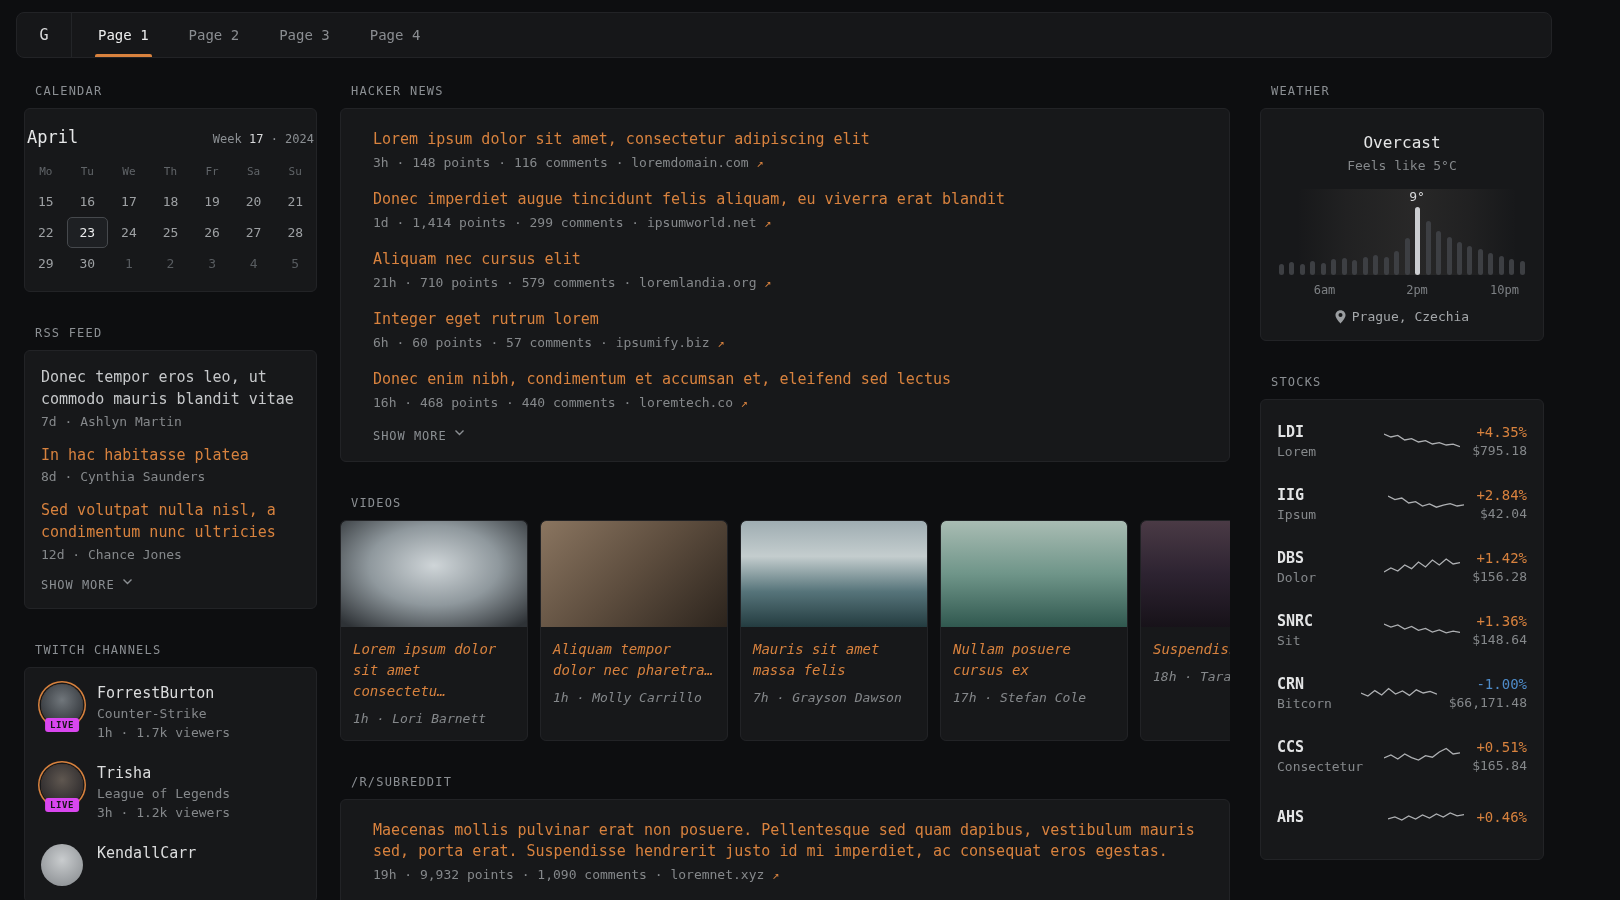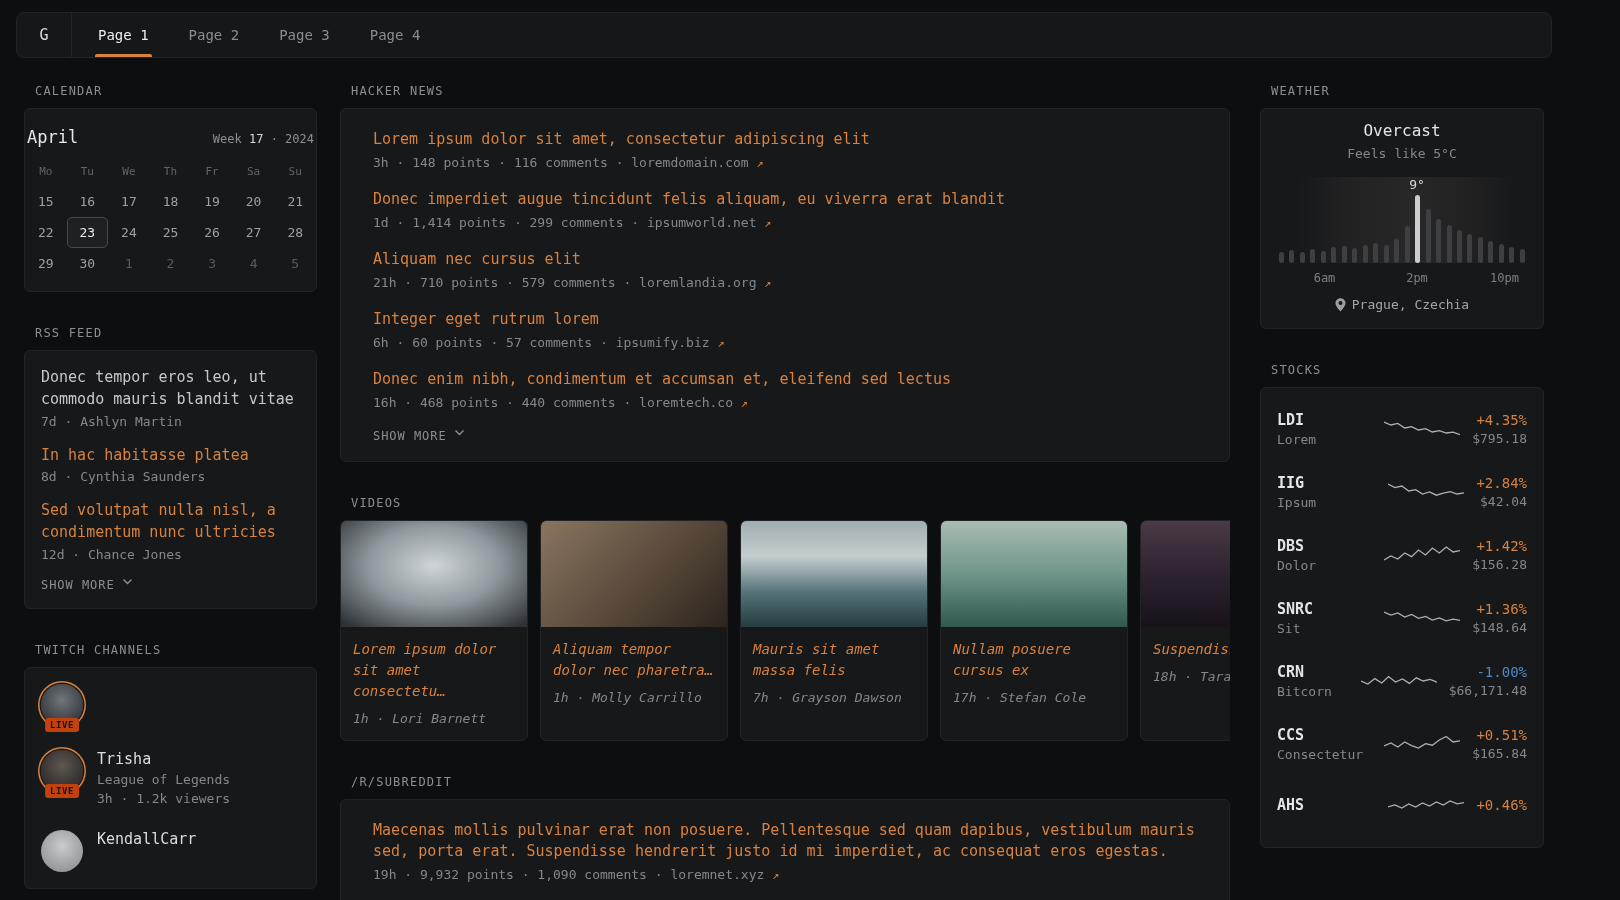--- a/index.html
+++ b/index.html
@@ -48,34 +48,34 @@
   .hn-title{font-size:15px;line-height:1.4;cursor:pointer;}
   .hn-item .meta{margin-top:5px;}
   .arrow{font-size:12px;}
 
   
   .chan{display:flex;gap:14px;}
   .chan+.chan{margin-top:24px;}
   .avatar-wrap{position:relative;width:42px;height:42px;flex:none;}
   .avatar{width:100%;height:100%;border-radius:50%;background:#333;}
   .live-ring .avatar{box-shadow:0 0 0 1.5px #17181a,0 0 0 3px #d8823e;}
-  .live-badge{position:absolute;left:50%;bottom:-6px;transform:translateX(-50%);background:#c2410c;color:#151517;font-size:9px;font-weight:bold;letter-spacing:0.06em;padding:2px 5px;border-radius:3px;text-align:center;}
+  .live-badge{position:absolute;left:50%;bottom:-6px;transform:translateX(-50%);background:#d946ef;color:#151517;font-size:9px;font-weight:bold;letter-spacing:0.06em;padding:2px 5px;border-radius:3px;text-align:center;}
   .chan-name{font-size:15px;color:#dcddde;cursor:pointer;}
   .chan-info .meta{margin-top:4px;}
 
   
   .video-row{display:flex;gap:12px;overflow:hidden;}
   .video-card{width:188px;flex:none;overflow:hidden;cursor:pointer;font-style:italic;}
   .thumb{height:106px;border-radius:5px 5px 0 0;background:#333;}
   .v-body{padding:12px 12px 14px;}
   .v-title{font-size:14px;line-height:1.5;}
   .v-body .meta{margin-top:9px;}
 
   
-  .weather-card{padding:12px 16px 16px;}
+  .weather-card{padding:24px 16px 16px;}
   .w-cond{text-align:center;font-size:16px;color:#e5e6e7;}
   .w-feels{text-align:center;margin-top:6px;}
   .w-chart{position:relative;height:106px;margin-top:16px;}
   .w-chart::before{content:"";position:absolute;left:8%;right:4%;top:0;bottom:20px;border-radius:6px;
     background:linear-gradient(90deg,rgba(255,255,255,0) 0%,rgba(214,199,178,0.05) 22%,rgba(214,199,178,0.09) 52%,rgba(214,199,178,0.05) 78%,rgba(255,255,255,0) 100%);}
   .w-bars{position:absolute;left:2px;right:2px;top:18px;bottom:20px;display:flex;align-items:flex-end;justify-content:space-between;}
   .wbar{width:5px;background:#3d3f43;border-radius:3px;}
   .wbar.now{background:#cbcdd0;}
   .w-temp{position:absolute;top:0;left:56%;transform:translateX(-50%);font-size:13px;color:#d8d9db;}
   .w-times{position:absolute;left:0;right:0;bottom:-2px;height:14px;}
@@ -205,20 +205,25 @@
 
     <section class="mt">
       <h2 class="wtitle">TWITCH CHANNELS</h2>
       <div class="card pad">
         <div>
 
             <div class="chan">
               <div class="avatar-wrap live-ring">
                 <div class="avatar" style="background: radial-gradient(circle at 50% 38%, rgb(112, 118, 123), rgb(34, 37, 42));"></div>
                 <div class="live-badge">LIVE</div>
+              </div>
+              <div class="chan-info">
+                <div class="chan-name">ForrestBurton</div>
+                <div class="meta">Counter-Strike</div>
+                <div class="meta">1h · 1.7k viewers</div>
               </div>
             </div>
 
             <div class="chan">
               <div class="avatar-wrap live-ring">
                 <div class="avatar" style="background: radial-gradient(circle at 50% 38%, rgb(95, 87, 80), rgb(30, 29, 34));"></div>
                 <div class="live-badge">LIVE</div>
               </div>
               <div class="chan-info">
                 <div class="chan-name">Trisha</div>

